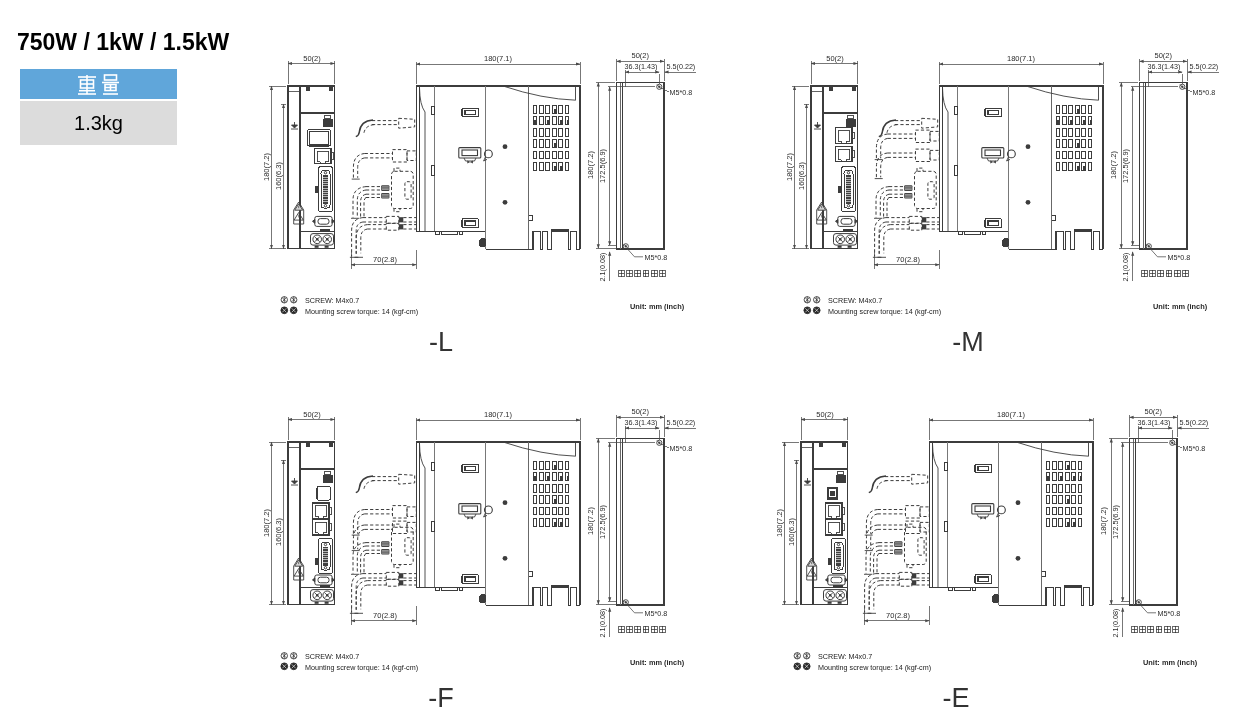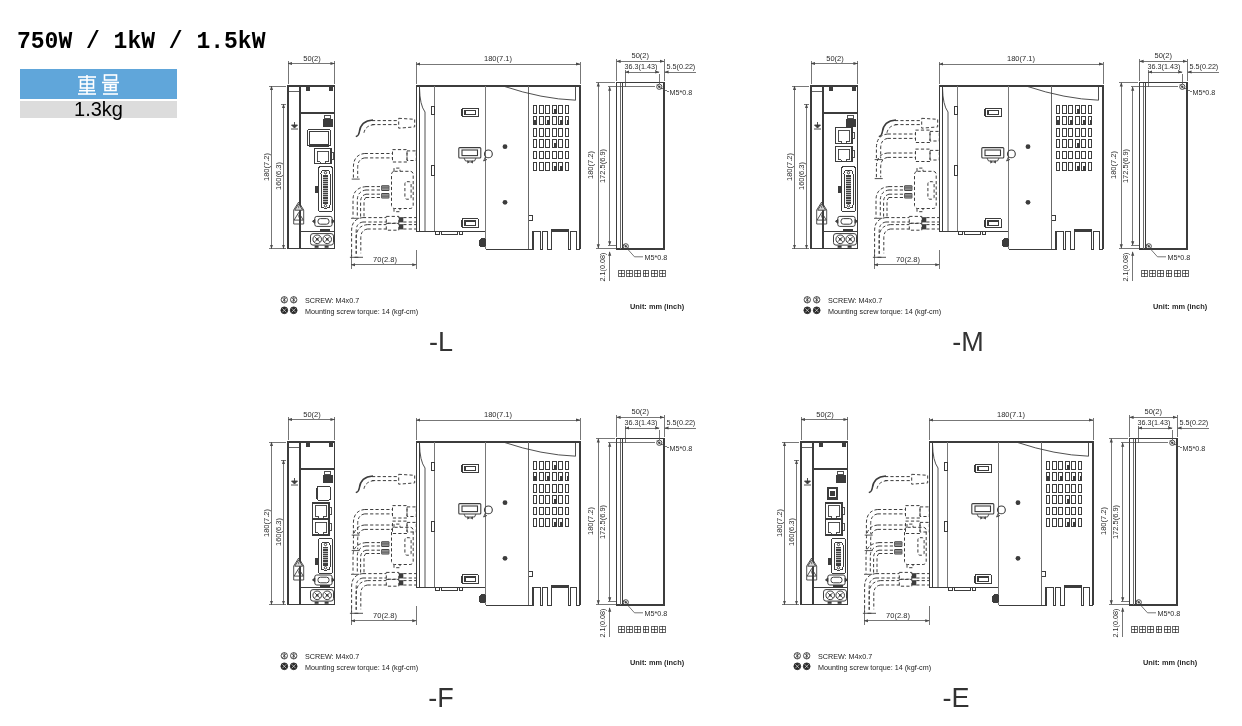--- a/index.html
+++ b/index.html
@@ -1,19 +1,19 @@
 <!DOCTYPE html>
 <html><head><meta charset="utf-8">
 <style>
 html,body{margin:0;padding:0;background:#ffffff;}
 body{width:1242px;height:726px;position:relative;font-family:"Liberation Sans",sans-serif;overflow:hidden;}
-.title{position:absolute;left:17px;top:29px;font-size:23px;font-weight:bold;color:#000;letter-spacing:0px;font-family:Liberation Mono, monospace;}
+.title{position:absolute;left:17px;top:29px;font-size:23px;font-weight:bold;color:#000;letter-spacing:0px;}
 .wbox{position:absolute;left:20px;top:69px;width:157px;}
 .whead{background:#60a6da;height:30px;display:flex;align-items:center;justify-content:center;}
-.wval{background:#dcdcdc;height:17px;margin-top:2px;display:flex;align-items:center;justify-content:center;font-size:20px;color:#000;}
+.wval{background:#dcdcdc;height:44px;margin-top:2px;display:flex;align-items:center;justify-content:center;font-size:20px;color:#000;}
 svg{position:absolute;left:0;top:0;}
 </style></head>
 <body>
 
 <div class="title">750W / 1kW / 1.5kW</div>
 
 <div class="wbox">
 
 <div class="whead">
       <svg width="44" height="21" viewBox="0 0 44 21" style="position:static">

